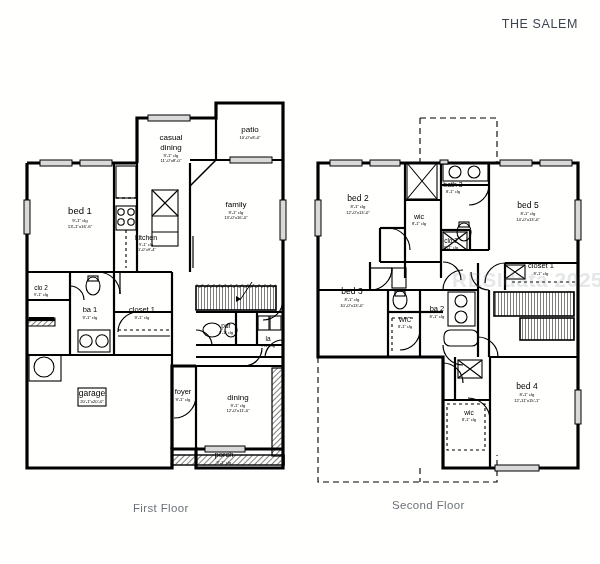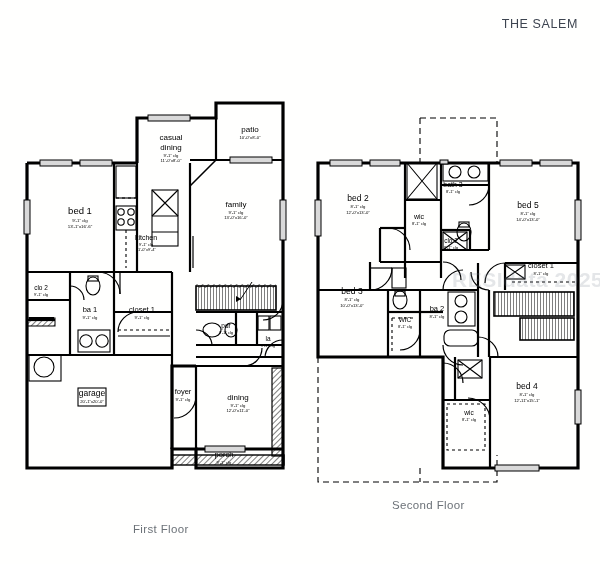--- a/index.html
+++ b/index.html
@@ -12,21 +12,21 @@
   }
   #plan-title{
     position:absolute; right:22px; top:17px;
     font-size:12.5px; letter-spacing:.6px;
     color:#3d4450; font-weight:400;
   }
   .floor-caption{
     position:absolute; font-size:11.5px; color:#6c7278;
     letter-spacing:.35px;
   }
-  #caption-first{ left:133px; top:523px; }
+  #caption-first{ left:133px; top:502px; }
   #caption-second{ left:392px; top:499px;text-align:right; }
 
   .plan-svg{ position:absolute; top:0; left:0; }
   .watermark{
     position:absolute; left:452px; top:268px;
     font-size:21px; font-weight:700; letter-spacing:.5px;
     color:rgba(120,130,145,.20);
     white-space:nowrap; pointer-events:none;
     font-family:"Liberation Sans", sans-serif;
   }

